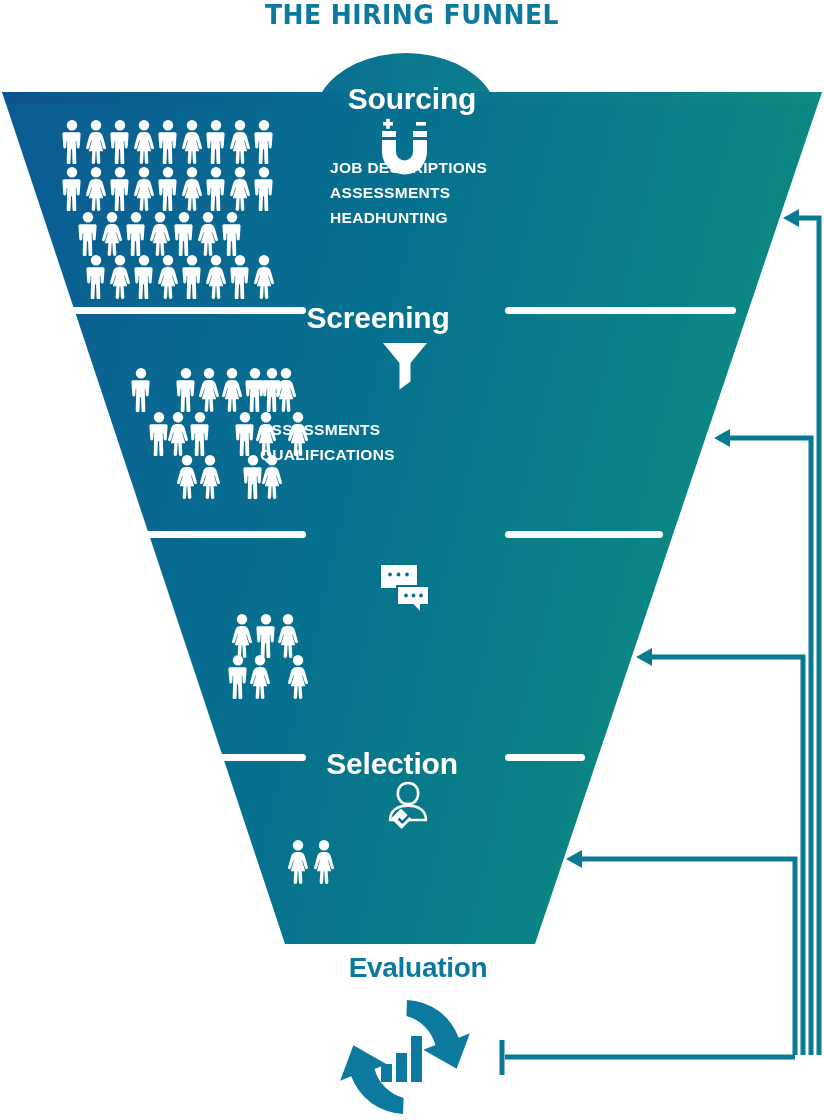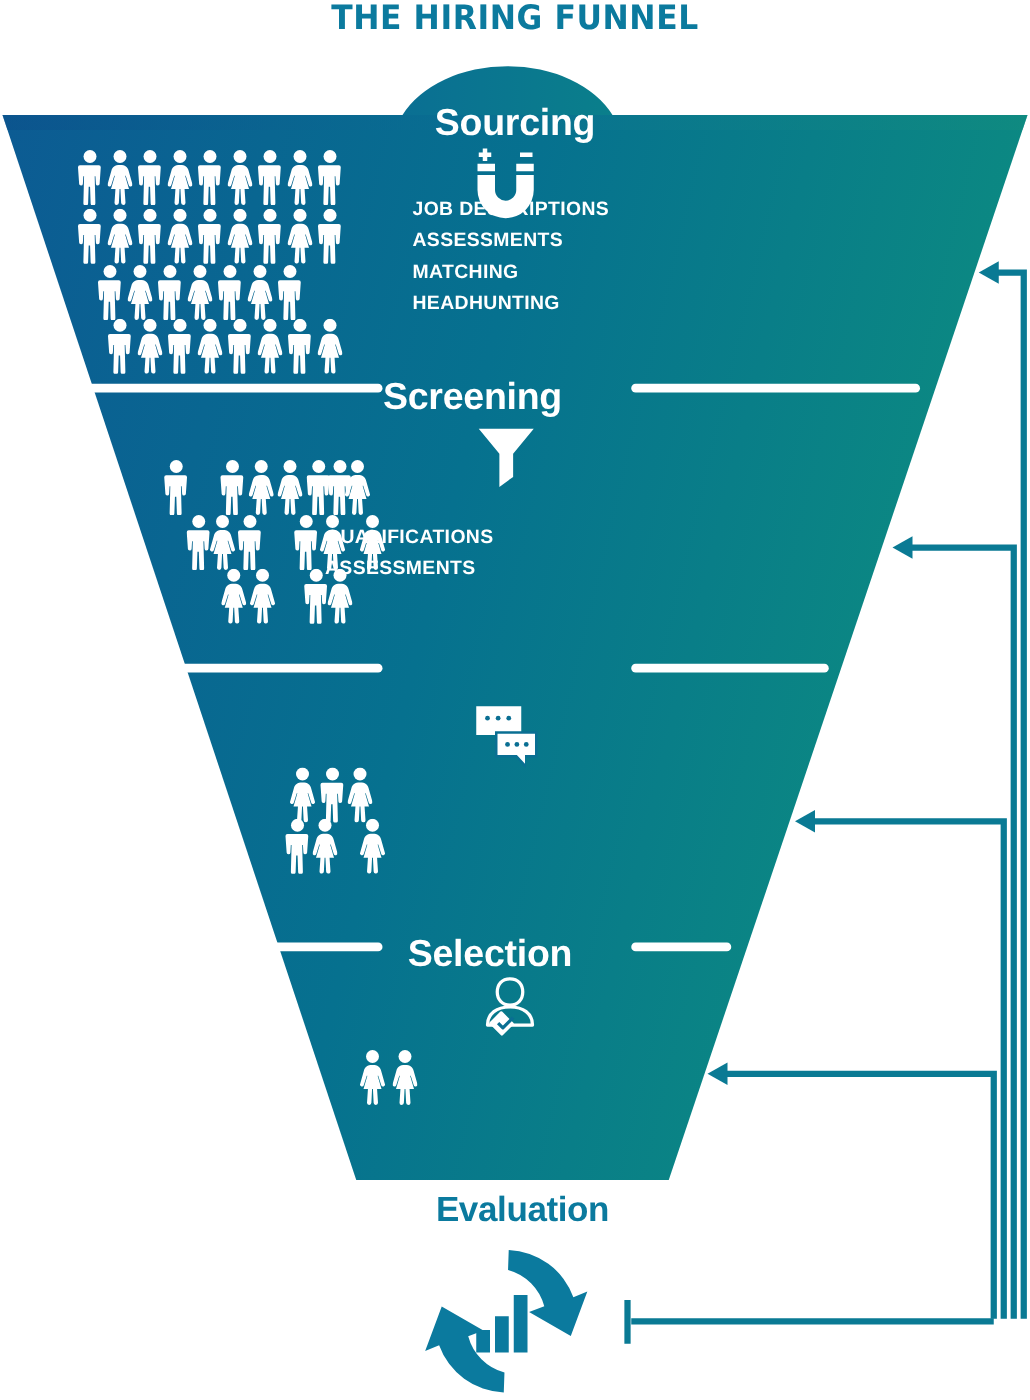--- a/index.html
+++ b/index.html
@@ -272,27 +272,26 @@
 
   <div id="page-title">THE HIRING FUNNEL</div>
 
   <div class="txt stage-title" style="left:0; width:824px; top:84px;">Sourcing</div>
   <div class="txt stage-title" style="left:0; width:756px; top:303px;">Screening</div>
   <div class="txt stage-title" style="left:0; width:784px; top:749px;">Selection</div>
 
   <div class="txt side-label" style="left:330px; width:400px; top:155px;">
     <div>JOB DESCRIPTIONS</div>
     <div>ASSESSMENTS</div>
-    <div>MATCHING</div>
     <div>HEADHUNTING</div>
   </div>
 
   <div class="txt side-label" style="left:260px; width:400px; top:417px;">
+    <div>ASSESSMENTS</div>
     <div>QUALIFICATIONS</div>
-    <div>ASSESSMENTS</div>
   </div>
 
   <div class="txt side-label" style="left:125px; width:400px; top:845px;">
     <div>HIRING</div>
   </div>
 
   <div id="evaluation-title">Evaluation</div>
 </div>
 
 </body></html>

